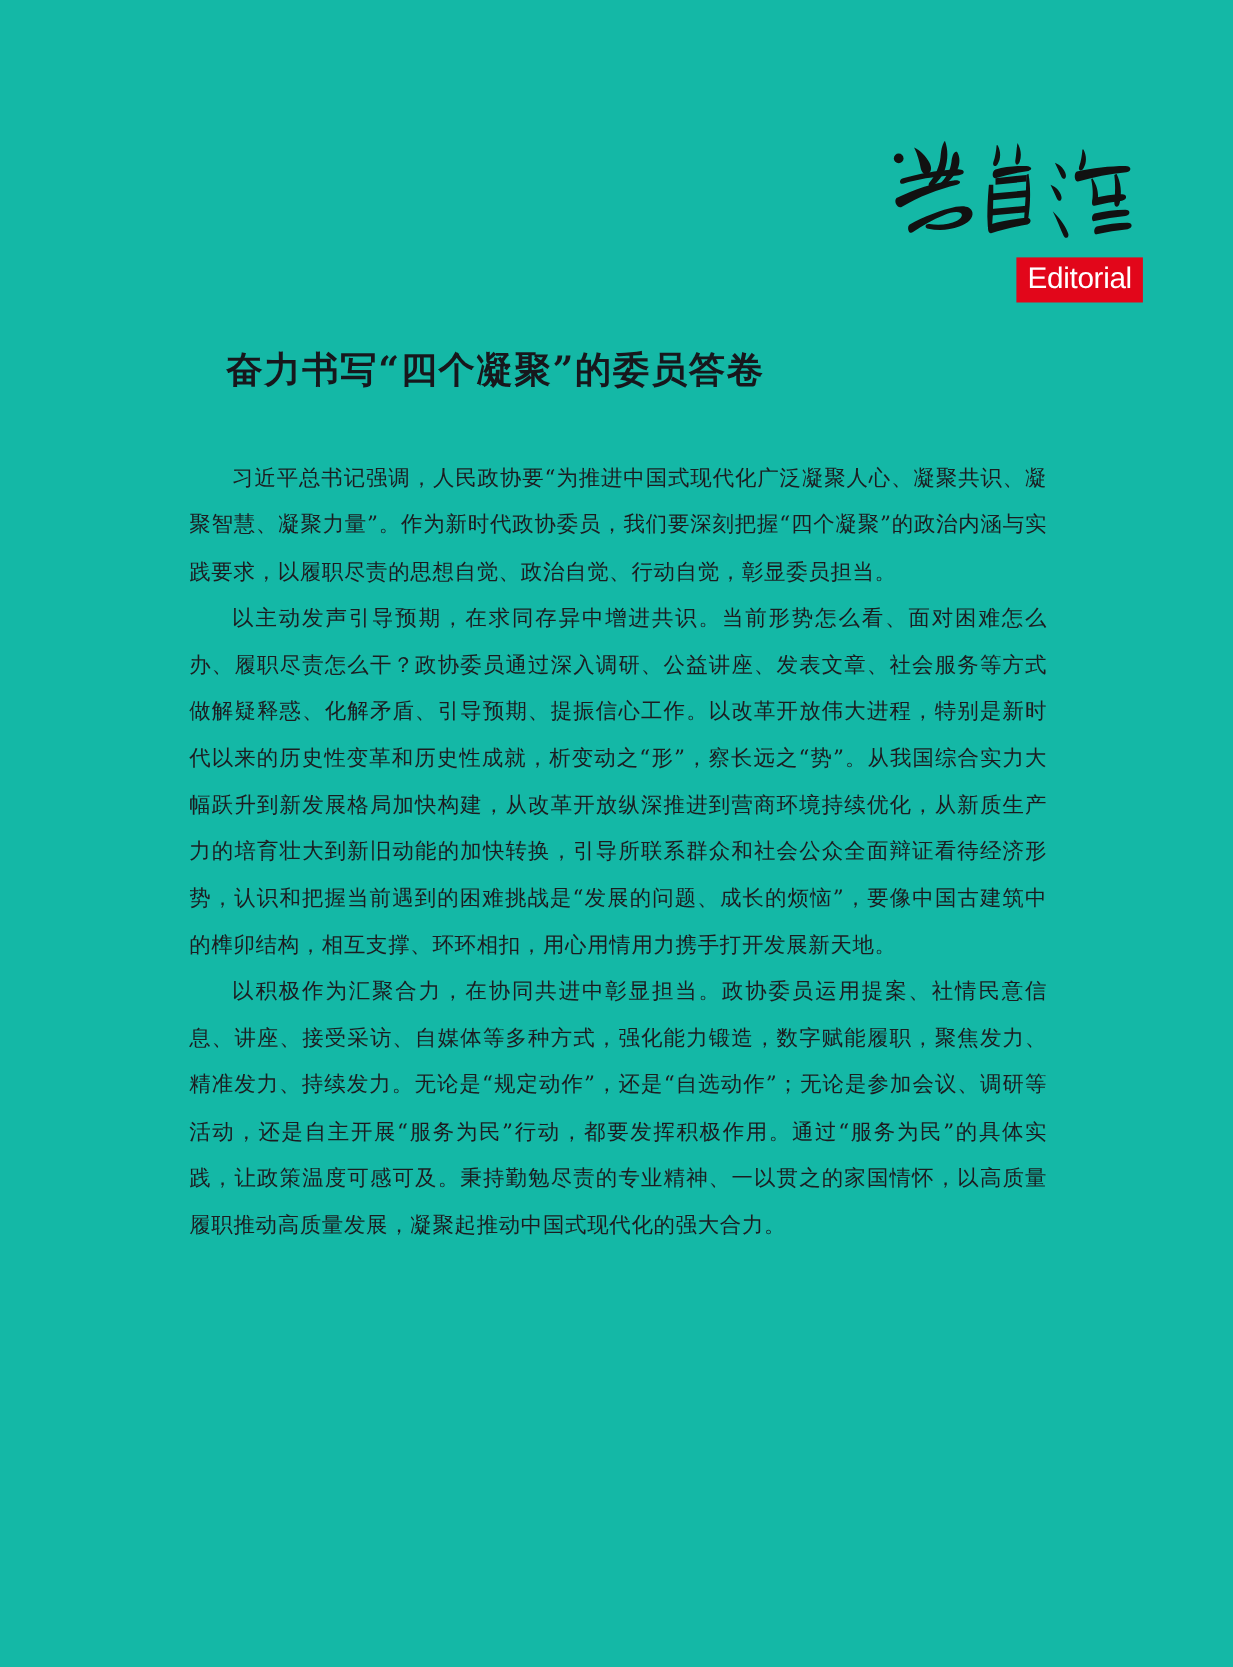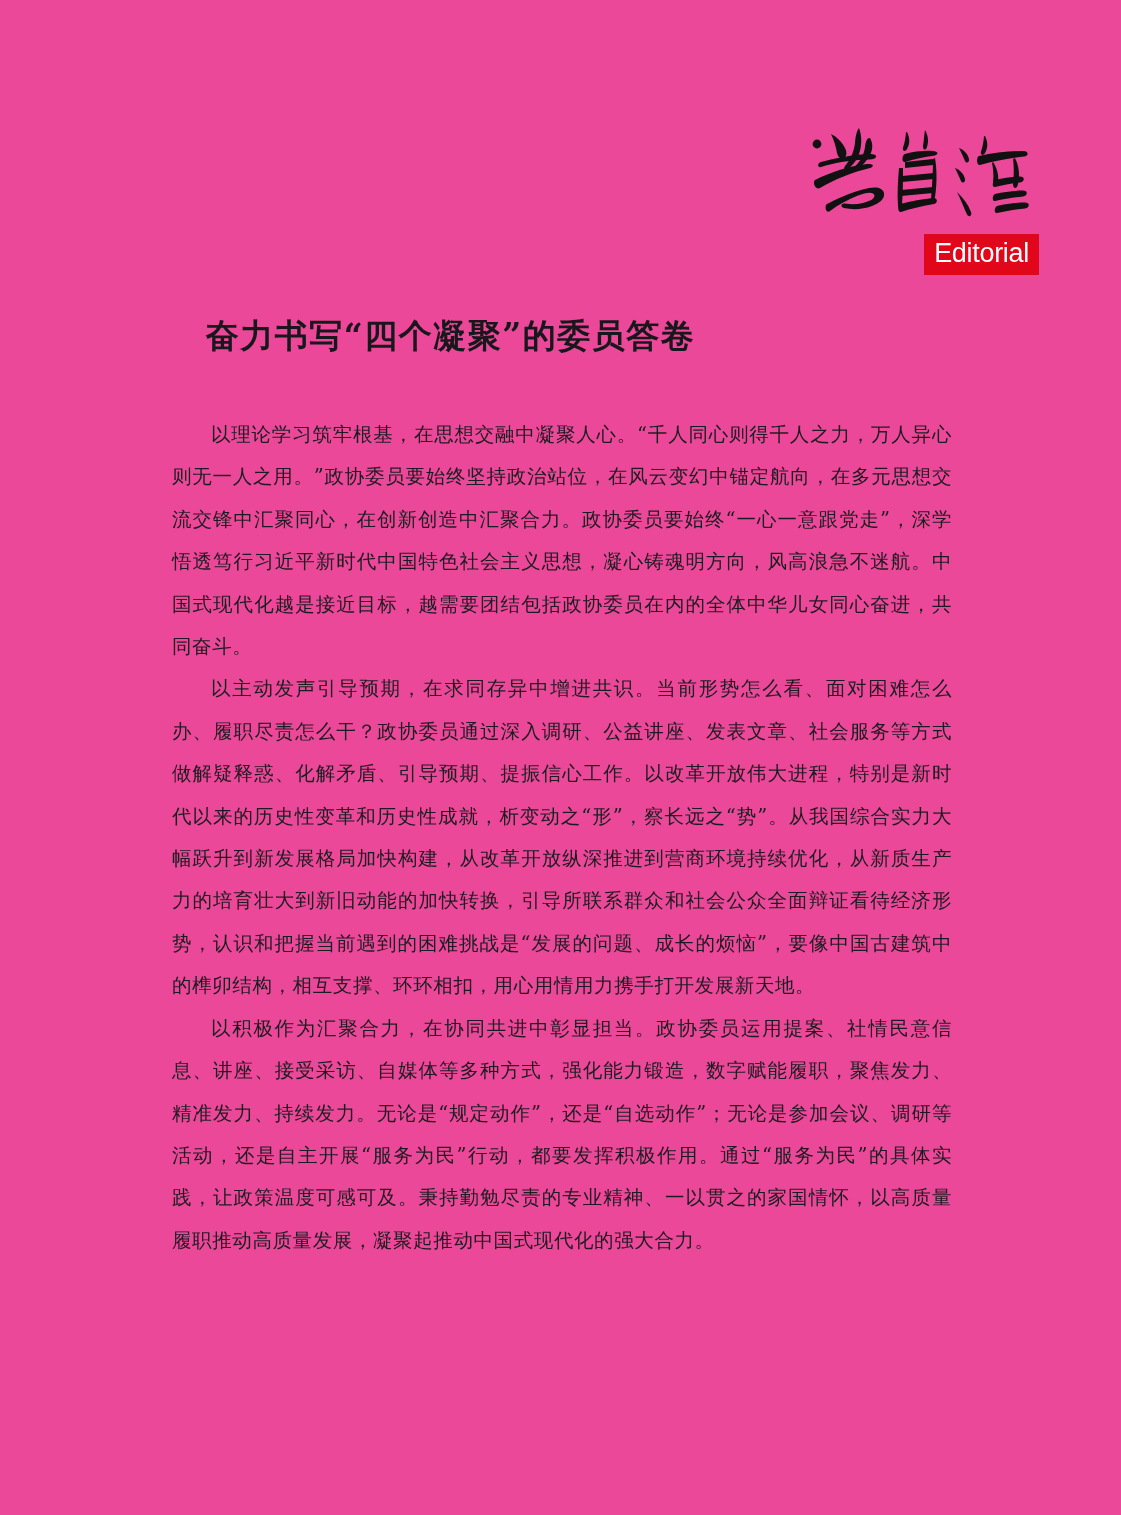--- a/index.html
+++ b/index.html
@@ -14,21 +14,21 @@
     position: relative;
     overflow: hidden;
     font-family: "Liberation Serif", "DejaVu Serif", serif;
     color: #1b1b1b;
     -webkit-font-smoothing: antialiased;
   }
 
   .page {
     position: absolute;
     inset: 0;
-    background: #ec4899;
+    background: #14b8a6;
   }
 
   
   .masthead {
     position: absolute;
     top: 118px;
     right: 82px;
     width: 250px;
     text-align: right;
   }
@@ -131,19 +131,19 @@
           <path d="M190 88 C199 86,209 84.6,218 84.6 C223 84.6,223 89.6,218 90.4 C209 91.4,199 93,190 95 C187 96,187 89,190 88 Z"></path>
         </g>
       </svg>
     </span>
     <div class="editorial-badge">Editorial</div>
   </div>
 
   <h1 class="article-title">奋力书写“四个凝聚”的委员答卷</h1>
 
   <div class="article-body">
-    <p class="para">以理论学习筑牢根基，在思想交融中凝聚人心。“千人同心则得千人之力，万人异心则无一人之用。”政协委员要始终坚持政治站位，在风云变幻中锚定航向，在多元思想交流交锋中汇聚同心，在创新创造中汇聚合力。政协委员要始终“一心一意跟党走”，深学悟透笃行习近平新时代中国特色社会主义思想，凝心铸魂明方向，风高浪急不迷航。中国式现代化越是接近目标，越需要团结包括政协委员在内的全体中华儿女同心奋进，共同奋斗。</p>
+    <p class="para">习近平总书记强调，人民政协要“为推进中国式现代化广泛凝聚人心、凝聚共识、凝聚智慧、凝聚力量”。作为新时代政协委员，我们要深刻把握“四个凝聚”的政治内涵与实践要求，以履职尽责的思想自觉、政治自觉、行动自觉，彰显委员担当。</p>
     <p class="para">以主动发声引导预期，在求同存异中增进共识。当前形势怎么看、面对困难怎么办、履职尽责怎么干？政协委员通过深入调研、公益讲座、发表文章、社会服务等方式做解疑释惑、化解矛盾、引导预期、提振信心工作。以改革开放伟大进程，特别是新时代以来的历史性变革和历史性成就，析变动之“形”，察长远之“势”。从我国综合实力大幅跃升到新发展格局加快构建，从改革开放纵深推进到营商环境持续优化，从新质生产力的培育壮大到新旧动能的加快转换，引导所联系群众和社会公众全面辩证看待经济形势，认识和把握当前遇到的困难挑战是“发展的问题、成长的烦恼”，要像中国古建筑中的榫卯结构，相互支撑、环环相扣，用心用情用力携手打开发展新天地。</p>
     <p class="para">以积极作为汇聚合力，在协同共进中彰显担当。政协委员运用提案、社情民意信息、讲座、接受采访、自媒体等多种方式，强化能力锻造，数字赋能履职，聚焦发力、精准发力、持续发力。无论是“规定动作”，还是“自选动作”；无论是参加会议、调研等活动，还是自主开展“服务为民”行动，都要发挥积极作用。通过“服务为民”的具体实践，让政策温度可感可及。秉持勤勉尽责的专业精神、一以贯之的家国情怀，以高质量履职推动高质量发展，凝聚起推动中国式现代化的强大合力。</p>
 
   </div>
 
 </div>
 
 </body></html>

